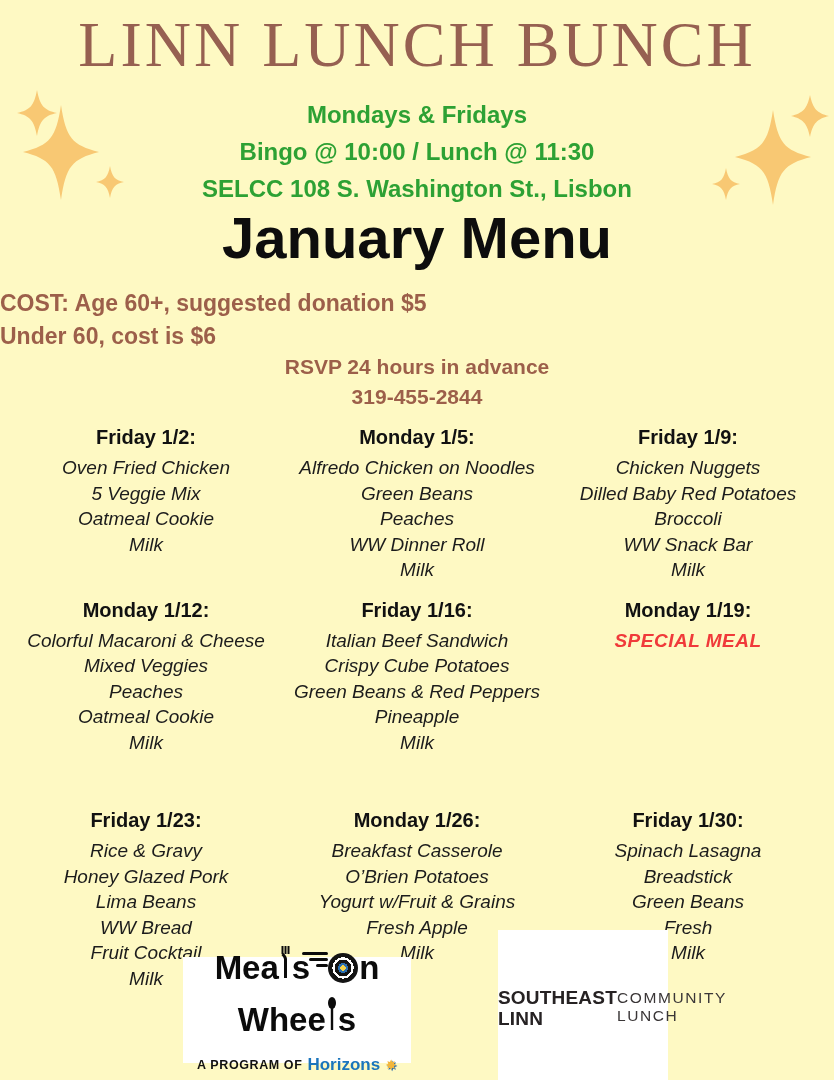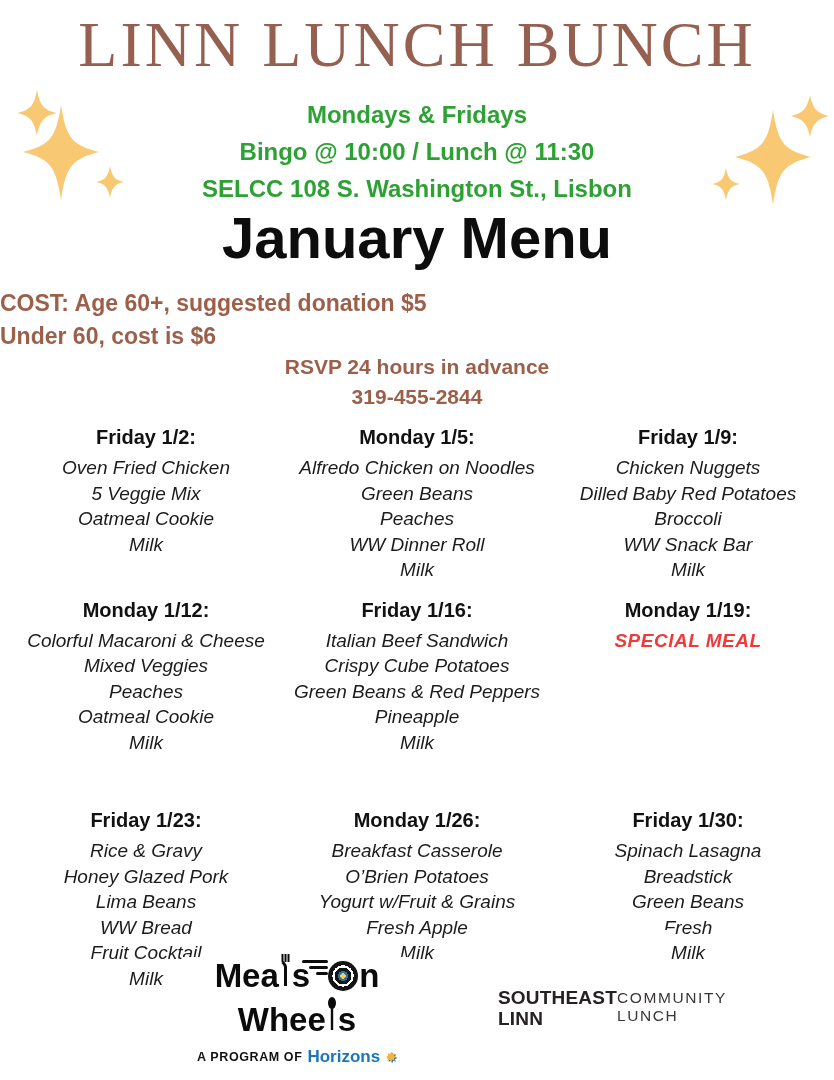--- a/index.html
+++ b/index.html
@@ -1,18 +1,18 @@
 <!DOCTYPE html>
 <html><head>
 <meta charset="utf-8">
 <style>
   html,body{margin:0;padding:0;background:#e8e8e8;}
   .page{
     position:relative;width:834px;height:1080px;margin:0 auto;
-    background:#ffffff;overflow:hidden;
+    background:#fef9c3;overflow:hidden;
     font-family:"Liberation Sans","DejaVu Sans",sans-serif;
   }
   
   .title{
     position:absolute;top:8px;left:0;width:100%;
     text-align:center;
     font-family:"Liberation Serif","DejaVu Serif",serif;
     font-size:64px;font-weight:400;letter-spacing:3px;
     color:#966051;white-space:nowrap;
   }
@@ -56,21 +56,21 @@
   .menu-block .item{
     font-style:italic;font-size:19px;line-height:25.5px;
   }
   .menu-block .item.special{
     color:#f03a3a;font-weight:700;letter-spacing:.5px;
   }
   
   .mow-box{
     position:absolute;left:183px;top:957px;width:228px;height:106px;
     background:#ffffff;display:flex;flex-direction:column;
-    align-items:center;justify-content:center;gap:5px;
+    align-items:center;justify-content:center;gap:13px;
   }
   .mow-line{display:flex;align-items:flex-end;color:#0b0b0b;
     font-weight:800;font-size:33px;line-height:33px;letter-spacing:0;}
   .mow-line .seg{display:inline-block;}
   .fork-icon,.spoon-icon{display:inline-block;margin:0 1px;}
   .on-group{position:relative;display:flex;align-items:flex-end;margin-left:16px;}
   .speed-lines{position:absolute;left:-24px;top:1px;display:flex;flex-direction:column;gap:3px;align-items:flex-end;}
   .speed-lines i{display:block;height:3px;background:#0b0b0b;border-radius:2px;}
   .speed-lines i:nth-child(1){width:26px;}
   .speed-lines i:nth-child(2){width:19px;}

